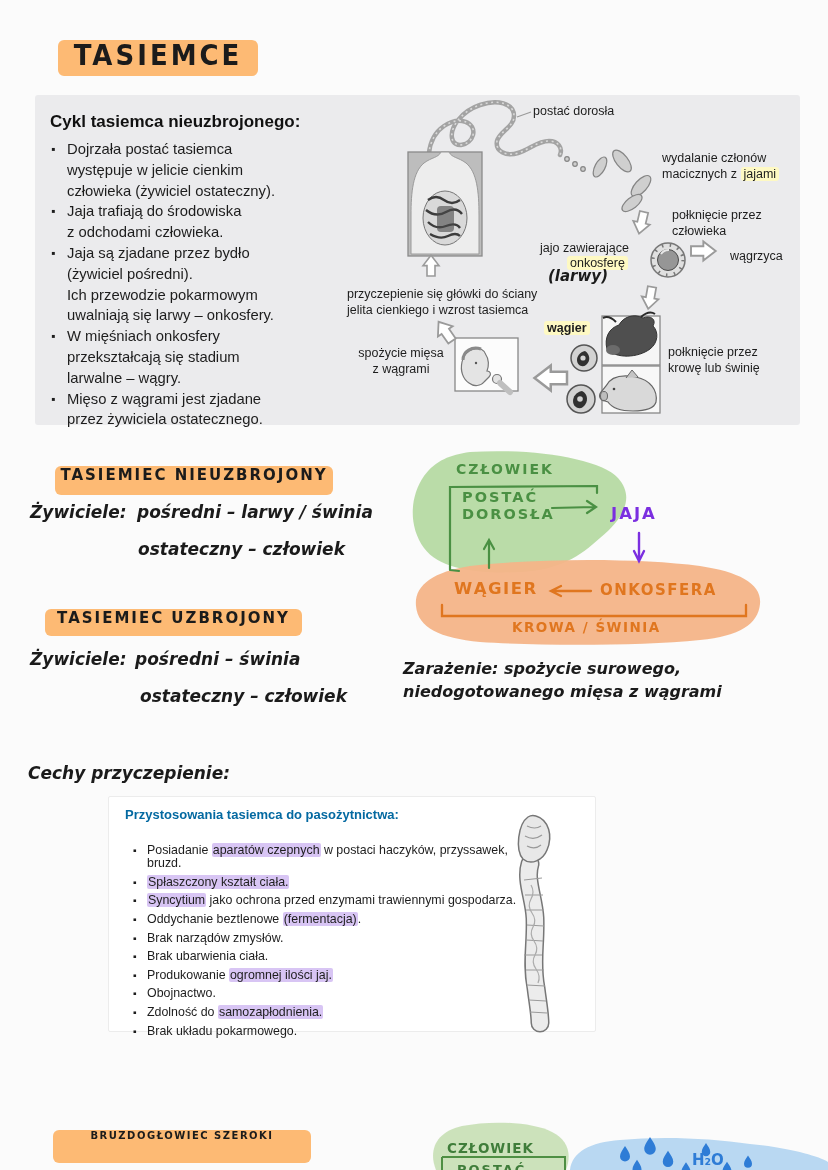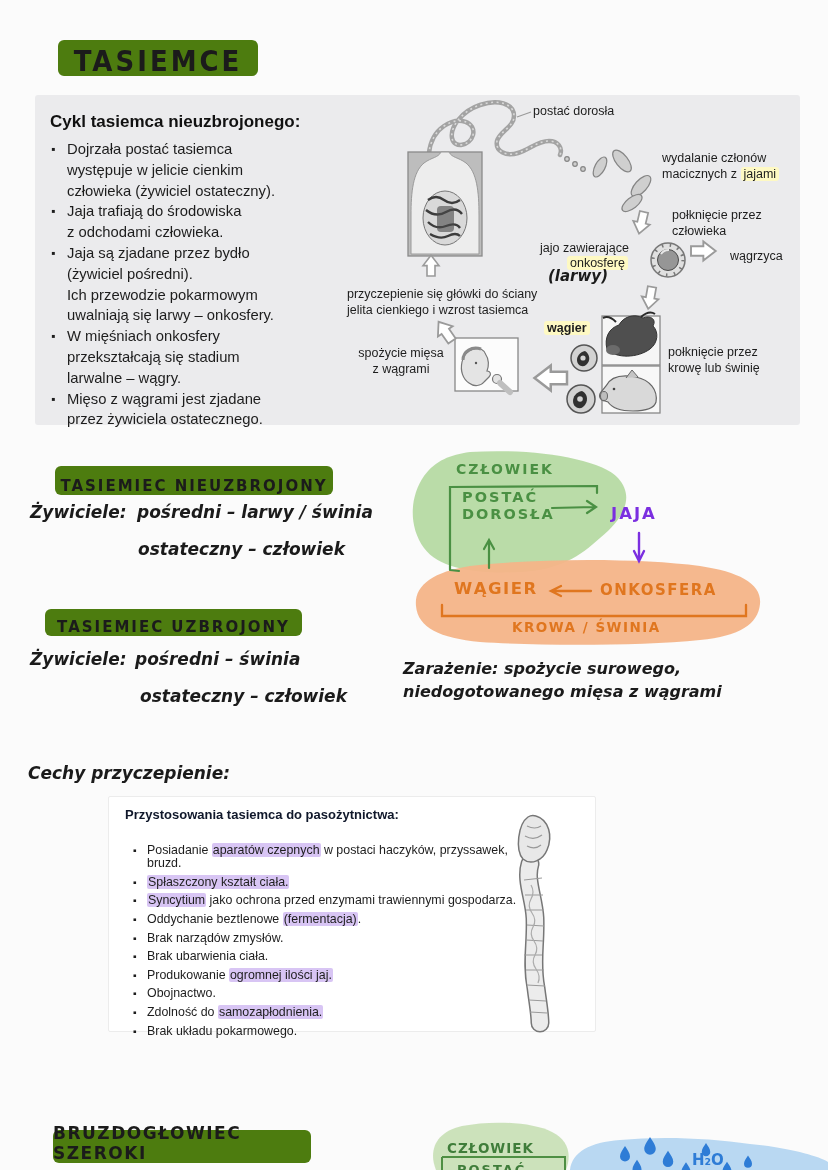--- a/index.html
+++ b/index.html
@@ -1,35 +1,35 @@
 <!DOCTYPE html>
 <html><head>
 <meta charset="utf-8">
 <style>
   html,body{margin:0;padding:0;background:#ddd}
   .page{position:relative;width:828px;height:1170px;margin:0 auto;background:#fbfbfb;
         overflow:hidden;font-family:"Liberation Sans",sans-serif;color:#202020}
   .graybox{position:absolute;left:35px;top:95px;width:765px;height:330px;background:#ebebed;border-radius:3px;z-index:0}
   .adapt{position:absolute;left:108px;top:796px;width:488px;height:236px;background:#fff;
          border:1px solid #ececec;border-radius:2px;z-index:0;box-sizing:border-box;padding:10px 10px 0 16px}
-  .adapt h3{margin:0 0 11px;font-size:13px;color:#0f172a}
+  .adapt h3{margin:0 0 11px;font-size:13px;color:#0369a1}
   .art{position:absolute;left:0;top:0;z-index:1;pointer-events:none}
   .txt{position:absolute;z-index:2}
   .cycle-text{position:absolute;left:50px;top:112px;width:302px;z-index:2}
   .cycle-text h2{margin:0 0 7px;font-size:17px;color:#111}
   ul.cyc{list-style:none;margin:0;padding:0}
   ul.cyc li{position:relative;padding-left:17px;font-size:14.8px;line-height:20.8px;white-space:pre-line;color:#1d1d1d}
   ul.cyc li::before{content:"▪";position:absolute;left:1px;top:0;font-size:12px}
   ul.ad{list-style:none;margin:4px;padding:0 0 0 5px;position:relative;z-index:2}
   ul.ad li{position:relative;padding-left:14px;font-size:12.4px;line-height:13.2px;margin-bottom:5.4px;color:#1d1d1d}
   ul.ad li::before{content:"▪";position:absolute;left:0;top:0;font-size:10.5px}
   .lbl{position:absolute;z-index:2;font-size:12.5px;line-height:15.5px;color:#1d1d1d;white-space:pre-line}
   .hl{background:#fef9c3;border-radius:3px;padding:0 3px}
   .hl-light{background:#d8c5f4;border-radius:2px;padding:0 1px}
-  .pill{position:absolute;z-index:2;background:#4d7c0f;border-radius:6px;display:flex;align-items:flex-end;justify-content:center}
+  .pill{position:absolute;z-index:2;background:#fdba74;border-radius:6px;display:flex;align-items:flex-start;justify-content:center}
   .hw{font-family:"DejaVu Sans",sans-serif;font-weight:bold;color:#1b1b1b}
   .caps{letter-spacing:2px}
   .script{font-style:italic;font-weight:bold;font-family:"DejaVu Sans",sans-serif}
   .green{color:#4a9043}.orange{color:#e0761f}.purple{color:#7b2fe0}.blue{color:#2e7cd6}
 </style>
 </head>
 <body>
 
 <div class="page">
 
@@ -250,19 +250,19 @@
       <li><span>Oddychanie beztlenowe </span><span class="hl-light">(fermentacja)</span><span>.</span></li>
       <li><span>Brak narządów zmysłów.</span></li>
       <li><span>Brak ubarwienia ciała.</span></li>
       <li><span>Produkowanie </span><span class="hl-light">ogromnej ilości jaj.</span></li>
       <li><span>Obojnactwo.</span></li>
       <li><span>Zdolność do </span><span class="hl-light">samozapłodnienia.</span></li>
       <li><span>Brak układu pokarmowego.</span></li>
     </ul>
 
   <div class="pill" style="left:53px;top:1130px;width:258px;height:33px">
-    <span class="hw caps" style="font-size:17px;letter-spacing:1.5px">BRUZDOGŁOWIEC SZEROKI</span>
+    <span class="hw caps" style="font-size:10px;letter-spacing:1.5px">BRUZDOGŁOWIEC SZEROKI</span>
   </div>
   <div class="txt hw caps" style="left:447px;top:1140px;font-size:13.5px;letter-spacing:1px;color:#3f7d3a">CZŁOWIEK</div>
   <div class="txt hw caps" style="left:457px;top:1162px;font-size:13px;color:#3f7d3a">POSTAĆ</div>
   <div class="txt hw blue" style="left:692px;top:1151px;font-size:15px">H₂O</div>
 
 </div>
 
 </body></html>

